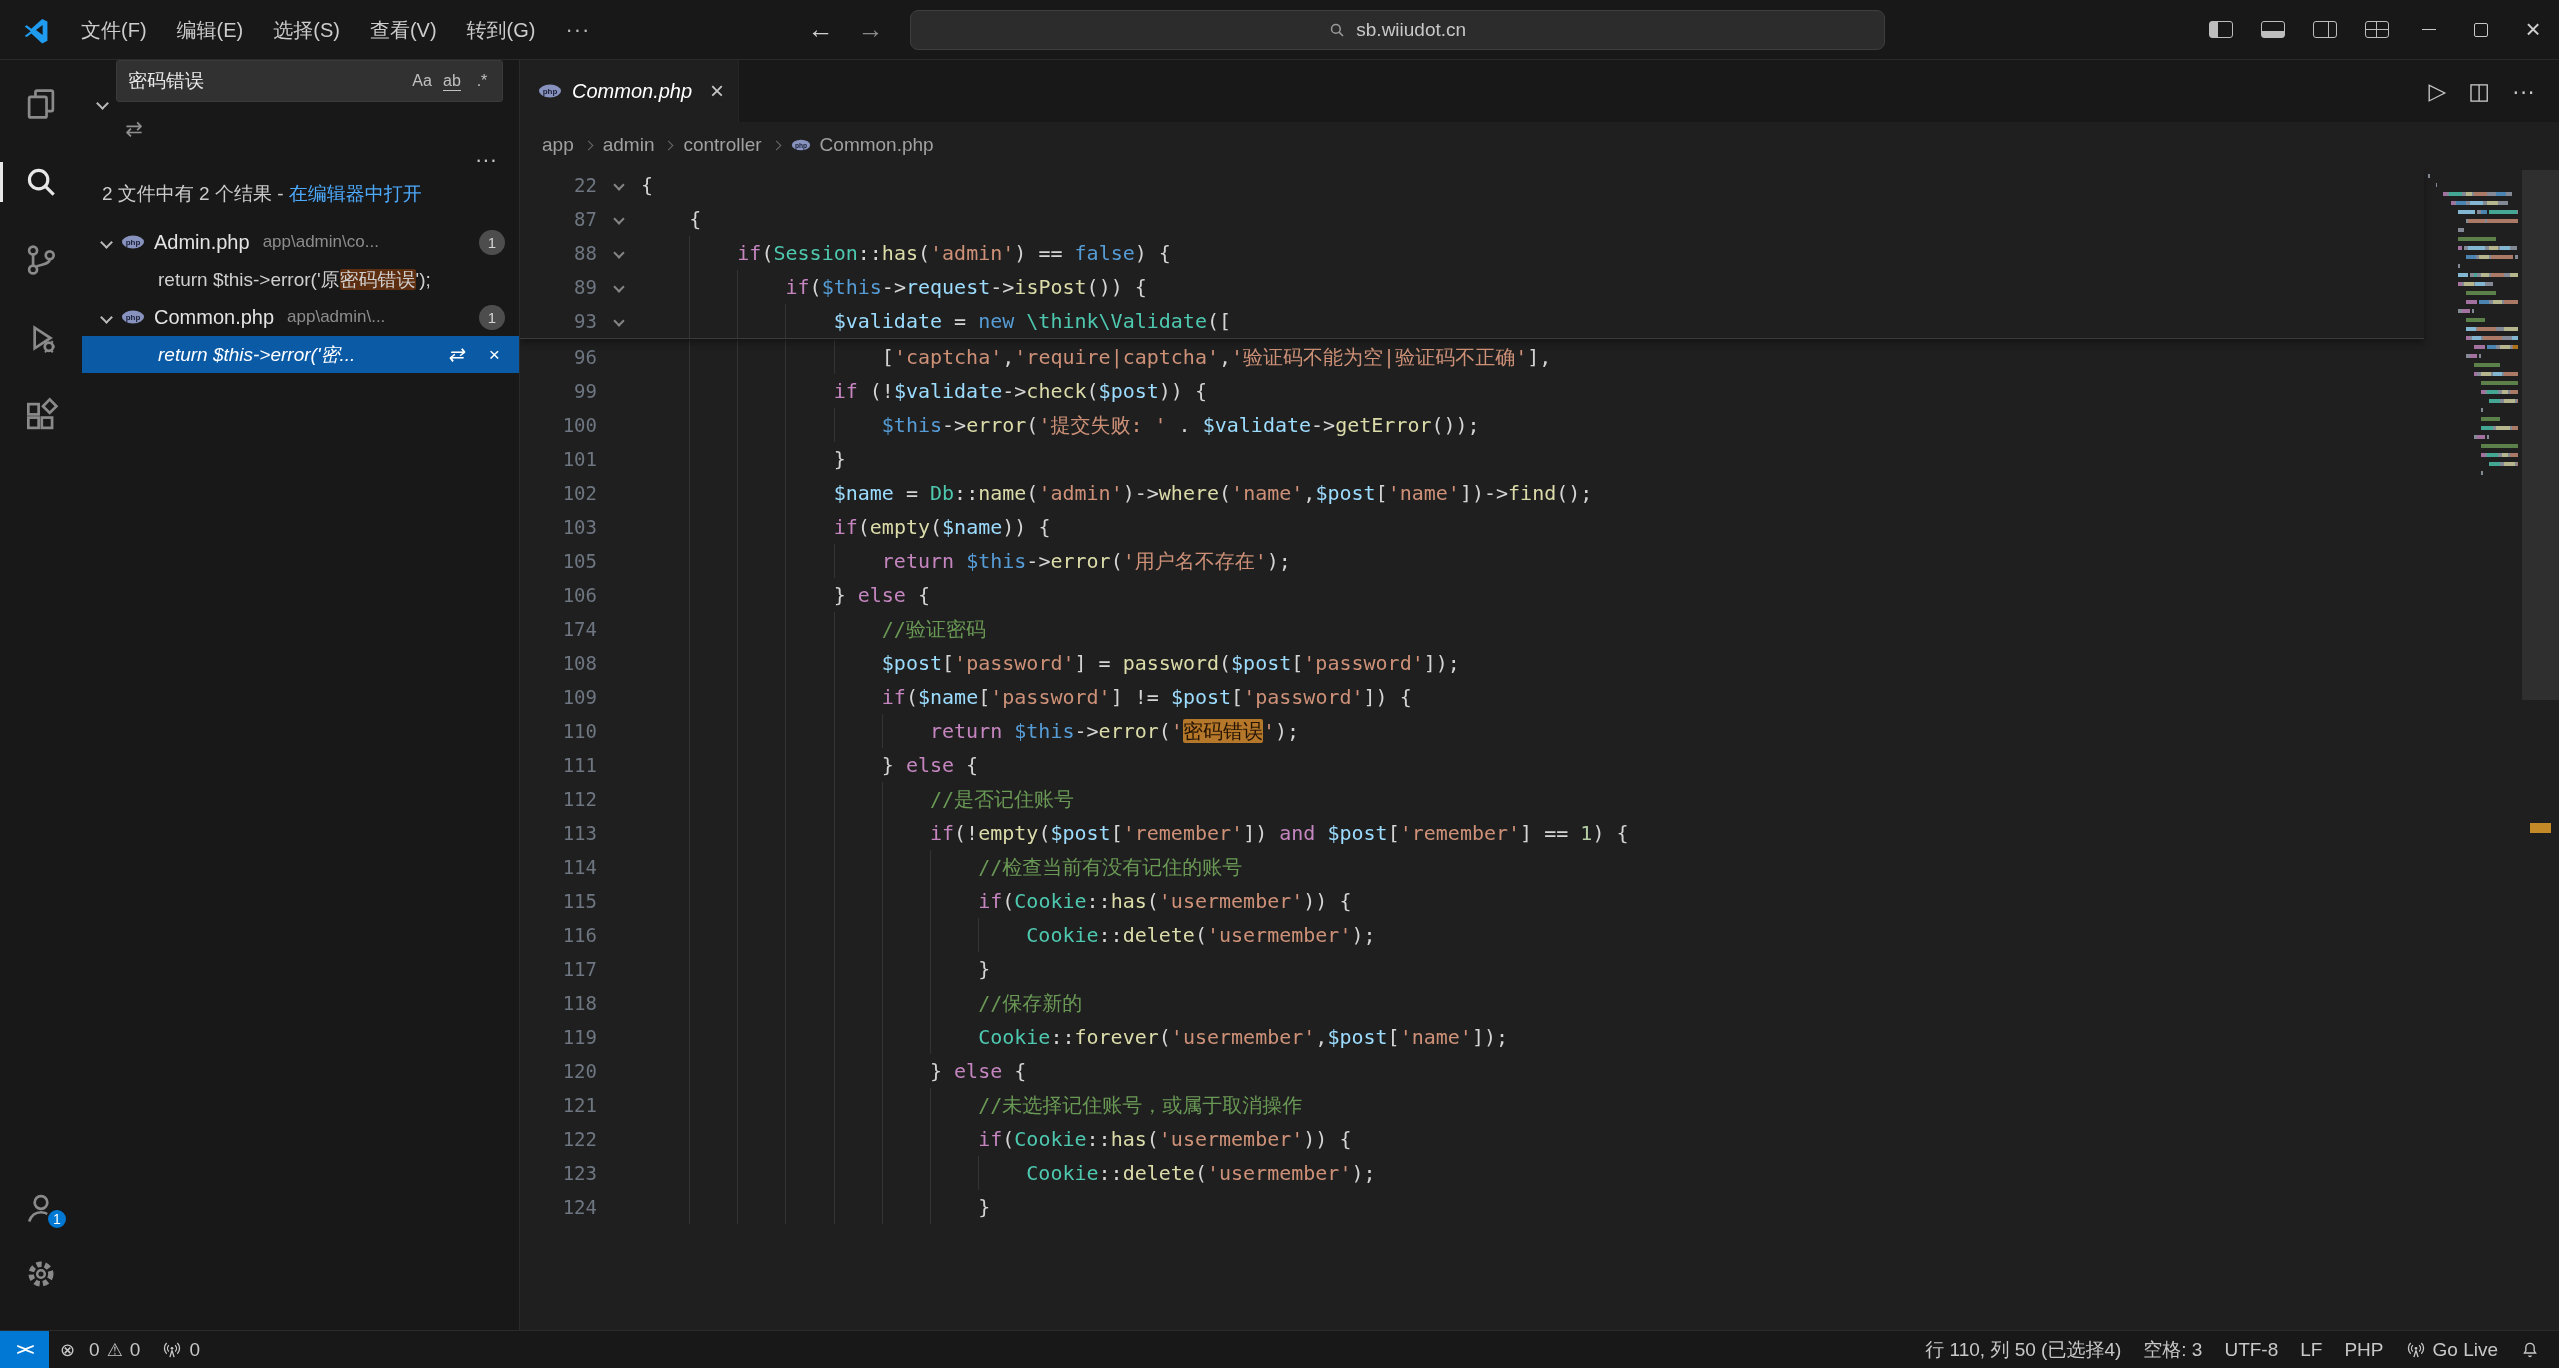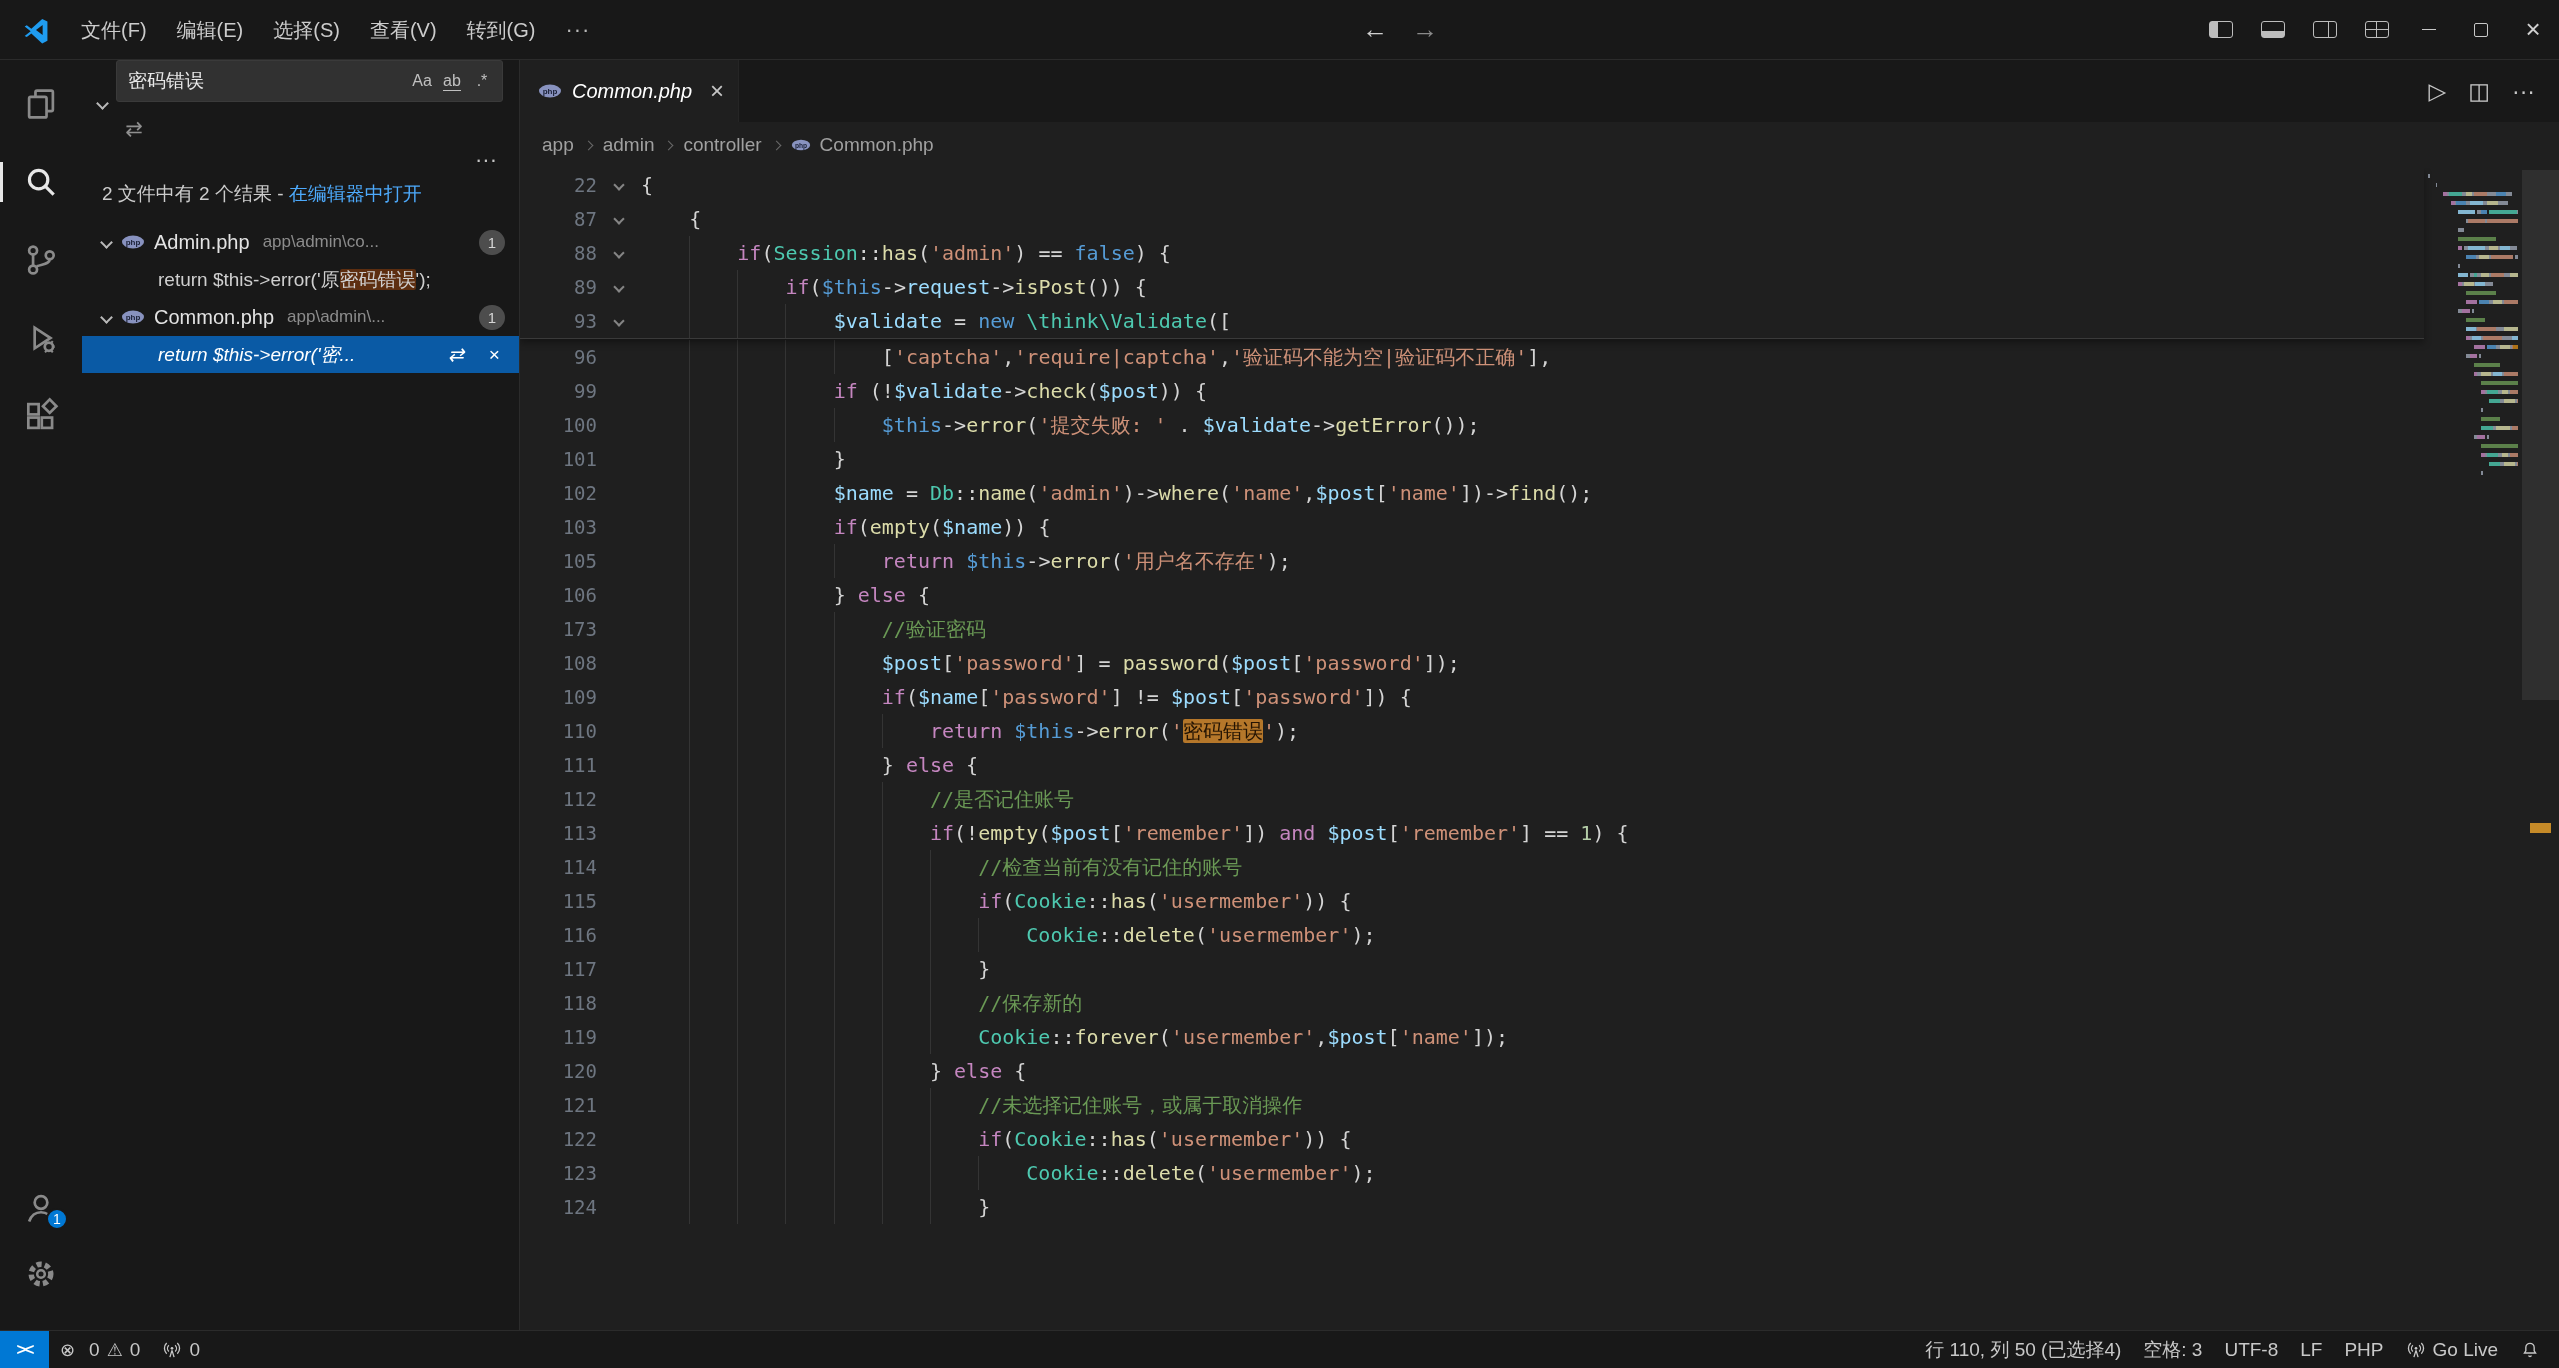--- a/index.html
+++ b/index.html
@@ -131,20 +131,27 @@
       <div class="menu">文件(F)</div>
       <div class="menu">编辑(E)</div>
       <div class="menu">选择(S)</div>
       <div class="menu">查看(V)</div>
       <div class="menu">转到(G)</div>
       <div class="menu more">···</div>
     </div>
     <div class="tb-center">
       <span class="navarrow">←</span>
       <span class="navarrow fwd">→</span>
+      <div class="command-center">
+        <svg class="cc-search-icon" viewBox="0 0 24 24" fill="none" stroke="#9a9a9a" stroke-width="2">
+          <circle cx="10.5" cy="10.5" r="5.8"></circle>
+            <path d="M14.8 14.8 20 20"></path>
+        </svg>
+        <span>sb.wiiudot.cn</span>
+      </div>
     </div>
     <div class="tb-right">
       <div class="wbtn">
           <span class="wicon w-left"></span>
         </div>
       <div class="wbtn">
           <span class="wicon w-bottom"></span>
         </div>
       <div class="wbtn">
           <span class="wicon w-right"></span>
@@ -315,21 +322,21 @@
           </div>
         <div class="lines" id="lines">
             <div class="cl"><span class="ln">96</span><span class="fold"></span><span class="txt"><i class="guide" style="left: 48.16px;"></i><i class="guide" style="left: 96.32px;"></i><i class="guide" style="left: 144.48px;"></i><i class="guide" style="left: 192.64px;"></i><span class="tk-p">                    [</span><span class="tk-s">'captcha'</span><span class="tk-p">,</span><span class="tk-s">'require|captcha'</span><span class="tk-p">,</span><span class="tk-s">'验证码不能为空|验证码不正确'</span><span class="tk-p">],</span></span></div>
             <div class="cl"><span class="ln">99</span><span class="fold"></span><span class="txt"><i class="guide" style="left: 48.16px;"></i><i class="guide" style="left: 96.32px;"></i><i class="guide" style="left: 144.48px;"></i><span class="tk-p">                </span><span class="tk-k">if</span><span class="tk-p"> (!</span><span class="tk-v">$validate</span><span class="tk-p">-&gt;</span><span class="tk-f">check</span><span class="tk-p">(</span><span class="tk-v">$post</span><span class="tk-p">)) {</span></span></div>
             <div class="cl"><span class="ln">100</span><span class="fold"></span><span class="txt"><i class="guide" style="left: 48.16px;"></i><i class="guide" style="left: 96.32px;"></i><i class="guide" style="left: 144.48px;"></i><i class="guide" style="left: 192.64px;"></i><span class="tk-p">                    </span><span class="tk-b">$this</span><span class="tk-p">-&gt;</span><span class="tk-f">error</span><span class="tk-p">(</span><span class="tk-s">'提交失败: '</span><span class="tk-p"> . </span><span class="tk-v">$validate</span><span class="tk-p">-&gt;</span><span class="tk-f">getError</span><span class="tk-p">());</span></span></div>
             <div class="cl"><span class="ln">101</span><span class="fold"></span><span class="txt"><i class="guide" style="left: 48.16px;"></i><i class="guide" style="left: 96.32px;"></i><i class="guide" style="left: 144.48px;"></i><span class="tk-p">                }</span></span></div>
             <div class="cl"><span class="ln">102</span><span class="fold"></span><span class="txt"><i class="guide" style="left: 48.16px;"></i><i class="guide" style="left: 96.32px;"></i><i class="guide" style="left: 144.48px;"></i><span class="tk-p">                </span><span class="tk-v">$name</span><span class="tk-p"> = </span><span class="tk-c">Db</span><span class="tk-p">::</span><span class="tk-f">name</span><span class="tk-p">(</span><span class="tk-s">'admin'</span><span class="tk-p">)-&gt;</span><span class="tk-f">where</span><span class="tk-p">(</span><span class="tk-s">'name'</span><span class="tk-p">,</span><span class="tk-v">$post</span><span class="tk-p">[</span><span class="tk-s">'name'</span><span class="tk-p">])-&gt;</span><span class="tk-f">find</span><span class="tk-p">();</span></span></div>
             <div class="cl"><span class="ln">103</span><span class="fold"></span><span class="txt"><i class="guide" style="left: 48.16px;"></i><i class="guide" style="left: 96.32px;"></i><i class="guide" style="left: 144.48px;"></i><span class="tk-p">                </span><span class="tk-k">if</span><span class="tk-p">(</span><span class="tk-f">empty</span><span class="tk-p">(</span><span class="tk-v">$name</span><span class="tk-p">)) {</span></span></div>
             <div class="cl"><span class="ln">105</span><span class="fold"></span><span class="txt"><i class="guide" style="left: 48.16px;"></i><i class="guide" style="left: 96.32px;"></i><i class="guide" style="left: 144.48px;"></i><i class="guide" style="left: 192.64px;"></i><span class="tk-p">                    </span><span class="tk-k">return</span><span class="tk-p"> </span><span class="tk-b">$this</span><span class="tk-p">-&gt;</span><span class="tk-f">error</span><span class="tk-p">(</span><span class="tk-s">'用户名不存在'</span><span class="tk-p">);</span></span></div>
             <div class="cl"><span class="ln">106</span><span class="fold"></span><span class="txt"><i class="guide" style="left: 48.16px;"></i><i class="guide" style="left: 96.32px;"></i><i class="guide" style="left: 144.48px;"></i><span class="tk-p">                } </span><span class="tk-k">else</span><span class="tk-p"> {</span></span></div>
-            <div class="cl"><span class="ln">173</span><span class="fold"></span><span class="txt"><i class="guide" style="left: 48.16px;"></i><i class="guide" style="left: 96.32px;"></i><i class="guide" style="left: 144.48px;"></i><i class="guide" style="left: 192.64px;"></i><span class="tk-p">                    </span><span class="tk-m">//验证密码</span></span></div>
+            <div class="cl"><span class="ln">174</span><span class="fold"></span><span class="txt"><i class="guide" style="left: 48.16px;"></i><i class="guide" style="left: 96.32px;"></i><i class="guide" style="left: 144.48px;"></i><i class="guide" style="left: 192.64px;"></i><span class="tk-p">                    </span><span class="tk-m">//验证密码</span></span></div>
             <div class="cl"><span class="ln">108</span><span class="fold"></span><span class="txt"><i class="guide" style="left: 48.16px;"></i><i class="guide" style="left: 96.32px;"></i><i class="guide" style="left: 144.48px;"></i><i class="guide" style="left: 192.64px;"></i><span class="tk-p">                    </span><span class="tk-v">$post</span><span class="tk-p">[</span><span class="tk-s">'password'</span><span class="tk-p">] = </span><span class="tk-f">password</span><span class="tk-p">(</span><span class="tk-v">$post</span><span class="tk-p">[</span><span class="tk-s">'password'</span><span class="tk-p">]);</span></span></div>
             <div class="cl"><span class="ln">109</span><span class="fold"></span><span class="txt"><i class="guide" style="left: 48.16px;"></i><i class="guide" style="left: 96.32px;"></i><i class="guide" style="left: 144.48px;"></i><i class="guide" style="left: 192.64px;"></i><span class="tk-p">                    </span><span class="tk-k">if</span><span class="tk-p">(</span><span class="tk-v">$name</span><span class="tk-p">[</span><span class="tk-s">'password'</span><span class="tk-p">] != </span><span class="tk-v">$post</span><span class="tk-p">[</span><span class="tk-s">'password'</span><span class="tk-p">]) {</span></span></div>
             <div class="cl"><span class="ln">110</span><span class="fold"></span><span class="txt"><i class="guide" style="left: 48.16px;"></i><i class="guide" style="left: 96.32px;"></i><i class="guide" style="left: 144.48px;"></i><i class="guide" style="left: 192.64px;"></i><i class="guide" style="left: 240.8px;"></i><span class="tk-p">                        </span><span class="tk-k">return</span><span class="tk-p"> </span><span class="tk-b">$this</span><span class="tk-p">-&gt;</span><span class="tk-f">error</span><span class="tk-p">(</span><span class="tk-s">'</span><span class="tk-hl">密码错误</span><span class="tk-s">'</span><span class="tk-p">);</span></span></div>
             <div class="cl"><span class="ln">111</span><span class="fold"></span><span class="txt"><i class="guide" style="left: 48.16px;"></i><i class="guide" style="left: 96.32px;"></i><i class="guide" style="left: 144.48px;"></i><i class="guide" style="left: 192.64px;"></i><span class="tk-p">                    } </span><span class="tk-k">else</span><span class="tk-p"> {</span></span></div>
             <div class="cl"><span class="ln">112</span><span class="fold"></span><span class="txt"><i class="guide" style="left: 48.16px;"></i><i class="guide" style="left: 96.32px;"></i><i class="guide" style="left: 144.48px;"></i><i class="guide" style="left: 192.64px;"></i><i class="guide" style="left: 240.8px;"></i><span class="tk-p">                        </span><span class="tk-m">//是否记住账号</span></span></div>
             <div class="cl"><span class="ln">113</span><span class="fold"></span><span class="txt"><i class="guide" style="left: 48.16px;"></i><i class="guide" style="left: 96.32px;"></i><i class="guide" style="left: 144.48px;"></i><i class="guide" style="left: 192.64px;"></i><i class="guide" style="left: 240.8px;"></i><span class="tk-p">                        </span><span class="tk-k">if</span><span class="tk-p">(!</span><span class="tk-f">empty</span><span class="tk-p">(</span><span class="tk-v">$post</span><span class="tk-p">[</span><span class="tk-s">'remember'</span><span class="tk-p">]) </span><span class="tk-k">and</span><span class="tk-p"> </span><span class="tk-v">$post</span><span class="tk-p">[</span><span class="tk-s">'remember'</span><span class="tk-p">] == </span><span class="tk-n">1</span><span class="tk-p">) {</span></span></div>
             <div class="cl"><span class="ln">114</span><span class="fold"></span><span class="txt"><i class="guide" style="left: 48.16px;"></i><i class="guide" style="left: 96.32px;"></i><i class="guide" style="left: 144.48px;"></i><i class="guide" style="left: 192.64px;"></i><i class="guide" style="left: 240.8px;"></i><i class="guide" style="left: 288.96px;"></i><span class="tk-p">                            </span><span class="tk-m">//检查当前有没有记住的账号</span></span></div>
             <div class="cl"><span class="ln">115</span><span class="fold"></span><span class="txt"><i class="guide" style="left: 48.16px;"></i><i class="guide" style="left: 96.32px;"></i><i class="guide" style="left: 144.48px;"></i><i class="guide" style="left: 192.64px;"></i><i class="guide" style="left: 240.8px;"></i><i class="guide" style="left: 288.96px;"></i><span class="tk-p">                            </span><span class="tk-k">if</span><span class="tk-p">(</span><span class="tk-c">Cookie</span><span class="tk-p">::</span><span class="tk-f">has</span><span class="tk-p">(</span><span class="tk-s">'usermember'</span><span class="tk-p">)) {</span></span></div>
             <div class="cl"><span class="ln">116</span><span class="fold"></span><span class="txt"><i class="guide" style="left: 48.16px;"></i><i class="guide" style="left: 96.32px;"></i><i class="guide" style="left: 144.48px;"></i><i class="guide" style="left: 192.64px;"></i><i class="guide" style="left: 240.8px;"></i><i class="guide" style="left: 288.96px;"></i><i class="guide" style="left: 337.12px;"></i><span class="tk-p">                                </span><span class="tk-c">Cookie</span><span class="tk-p">::</span><span class="tk-f">delete</span><span class="tk-p">(</span><span class="tk-s">'usermember'</span><span class="tk-p">);</span></span></div>
             <div class="cl"><span class="ln">117</span><span class="fold"></span><span class="txt"><i class="guide" style="left: 48.16px;"></i><i class="guide" style="left: 96.32px;"></i><i class="guide" style="left: 144.48px;"></i><i class="guide" style="left: 192.64px;"></i><i class="guide" style="left: 240.8px;"></i><i class="guide" style="left: 288.96px;"></i><span class="tk-p">                            }</span></span></div>

